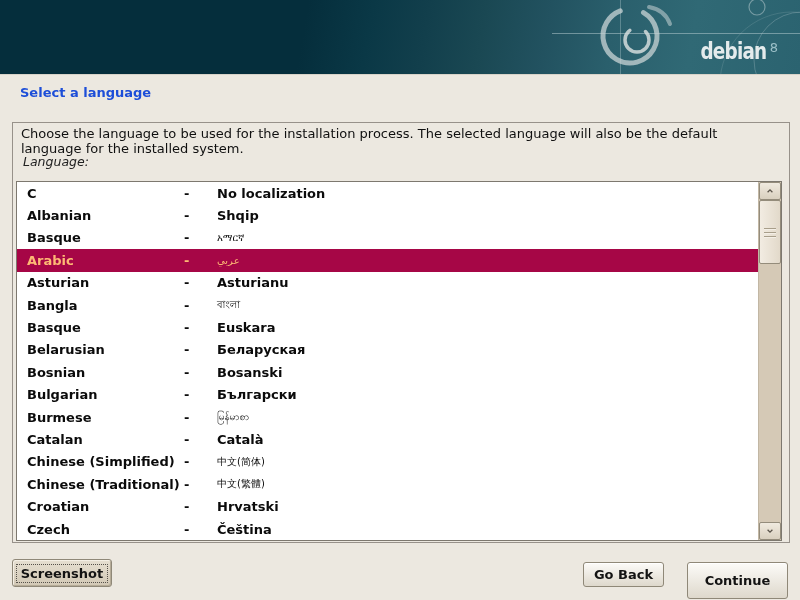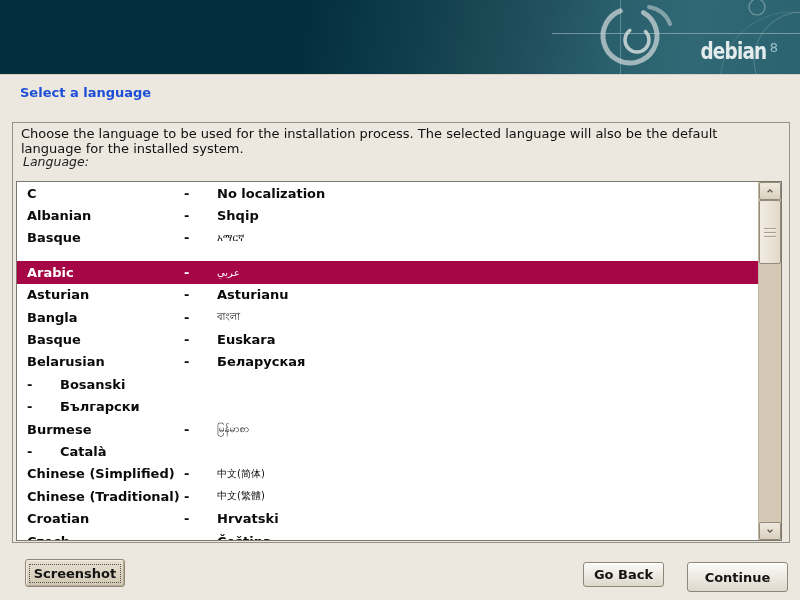--- a/index.html
+++ b/index.html
@@ -59,21 +59,21 @@
   }
   .row{
     height:22.4px;display:flex;align-items:center;
     padding-left:10px;font-size:13px;font-weight:bold;color:#0b0b0b;
     white-space:nowrap;cursor:default;
   }
   .row .lname{width:157px;flex:none;}
   .row .ldash{width:33px;flex:none;}
   .row .lnative{flex:1;}
   .row .lnative.nonlatin{font-weight:normal;font-size:10px;}
-  .row.selected{background:#a60646;color:#ffffff;margin-top:12px;}
+  .row.selected{background:#a60646;color:#fdba74;}
   
   .scrollbar{
     position:absolute;top:0;bottom:0;right:0;width:23px;
     background:#d5c9b6;border-left:1px solid #c2b7a4;box-sizing:border-box;
   }
   .sb-btn{
     position:absolute;left:0;right:0;height:18px;
     background:linear-gradient(#f0eadf,#d9d0bf);
     border:1px solid #948c7b;border-radius:2px;box-sizing:border-box;
     display:flex;align-items:center;justify-content:center;
@@ -96,32 +96,31 @@
     font-family:"DejaVu Sans","Liberation Sans",sans-serif;
     font-size:13px;font-weight:bold;color:#131313;
     display:flex;align-items:center;justify-content:center;
     border-radius:3px;cursor:default;
   }
   .btn-screenshot{
     left:12px;top:559px;width:100px;height:28px;
     background:linear-gradient(#e6dfd1,#d2c8b5);
     border:1px solid #8f8878;
     box-shadow:inset 1px 1px 0 #f4efe5, inset -1px -1px 0 #b5ab97;
-    margin-left:13px;
   }
   .btn-screenshot .focus-ring{
     border:1px dotted #55504a;padding:1px 4px;border-radius:1px;
   }
   .btn-light{
     background:linear-gradient(#fcfbf8,#ded8cc);
     border:1px solid #8f8878;
     box-shadow:inset 0 1px 0 #ffffff;
   }
   .btn-goback{left:583px;top:562px;width:81px;height:25px;}
-  .btn-continue{left:687px;top:562px;width:101px;height:30px;}
+  .btn-continue{left:687px;top:562px;width:101px;height:37px;}
 </style>
 </head>
 <body>
 
 <div class="banner">
   <svg width="800" height="74" viewBox="0 0 800 74">
 
     <line x1="552" y1="33.5" x2="800" y2="33.5" stroke="#bcd2d6" stroke-width="1" opacity="0.5"></line>
     <line x1="620.5" y1="0" x2="620.5" y2="74" stroke="#bcd2d6" stroke-width="1" opacity="0.35"></line>
 
@@ -181,33 +180,36 @@
           <span class="lname">Basque</span>
           <span class="ldash">-</span>
           <span class="lnative">Euskara</span>
         </div>
         <div class="row">
           <span class="lname">Belarusian</span>
           <span class="ldash">-</span>
           <span class="lnative">Беларуская</span>
         </div>
         <div class="row">
+          <span class="lname">Bosnian</span>
           <span class="ldash">-</span>
           <span class="lnative">Bosanski</span>
         </div>
         <div class="row">
+          <span class="lname">Bulgarian</span>
           <span class="ldash">-</span>
           <span class="lnative">Български</span>
         </div>
         <div class="row">
           <span class="lname">Burmese</span>
           <span class="ldash">-</span>
           <span class="lnative nonlatin">မြန်မာစာ</span>
         </div>
         <div class="row">
+          <span class="lname">Catalan</span>
           <span class="ldash">-</span>
           <span class="lnative">Català</span>
         </div>
         <div class="row">
           <span class="lname">Chinese (Simplified)</span>
           <span class="ldash">-</span>
           <span class="lnative nonlatin">中文(简体)</span>
         </div>
         <div class="row">
           <span class="lname">Chinese (Traditional)</span>

